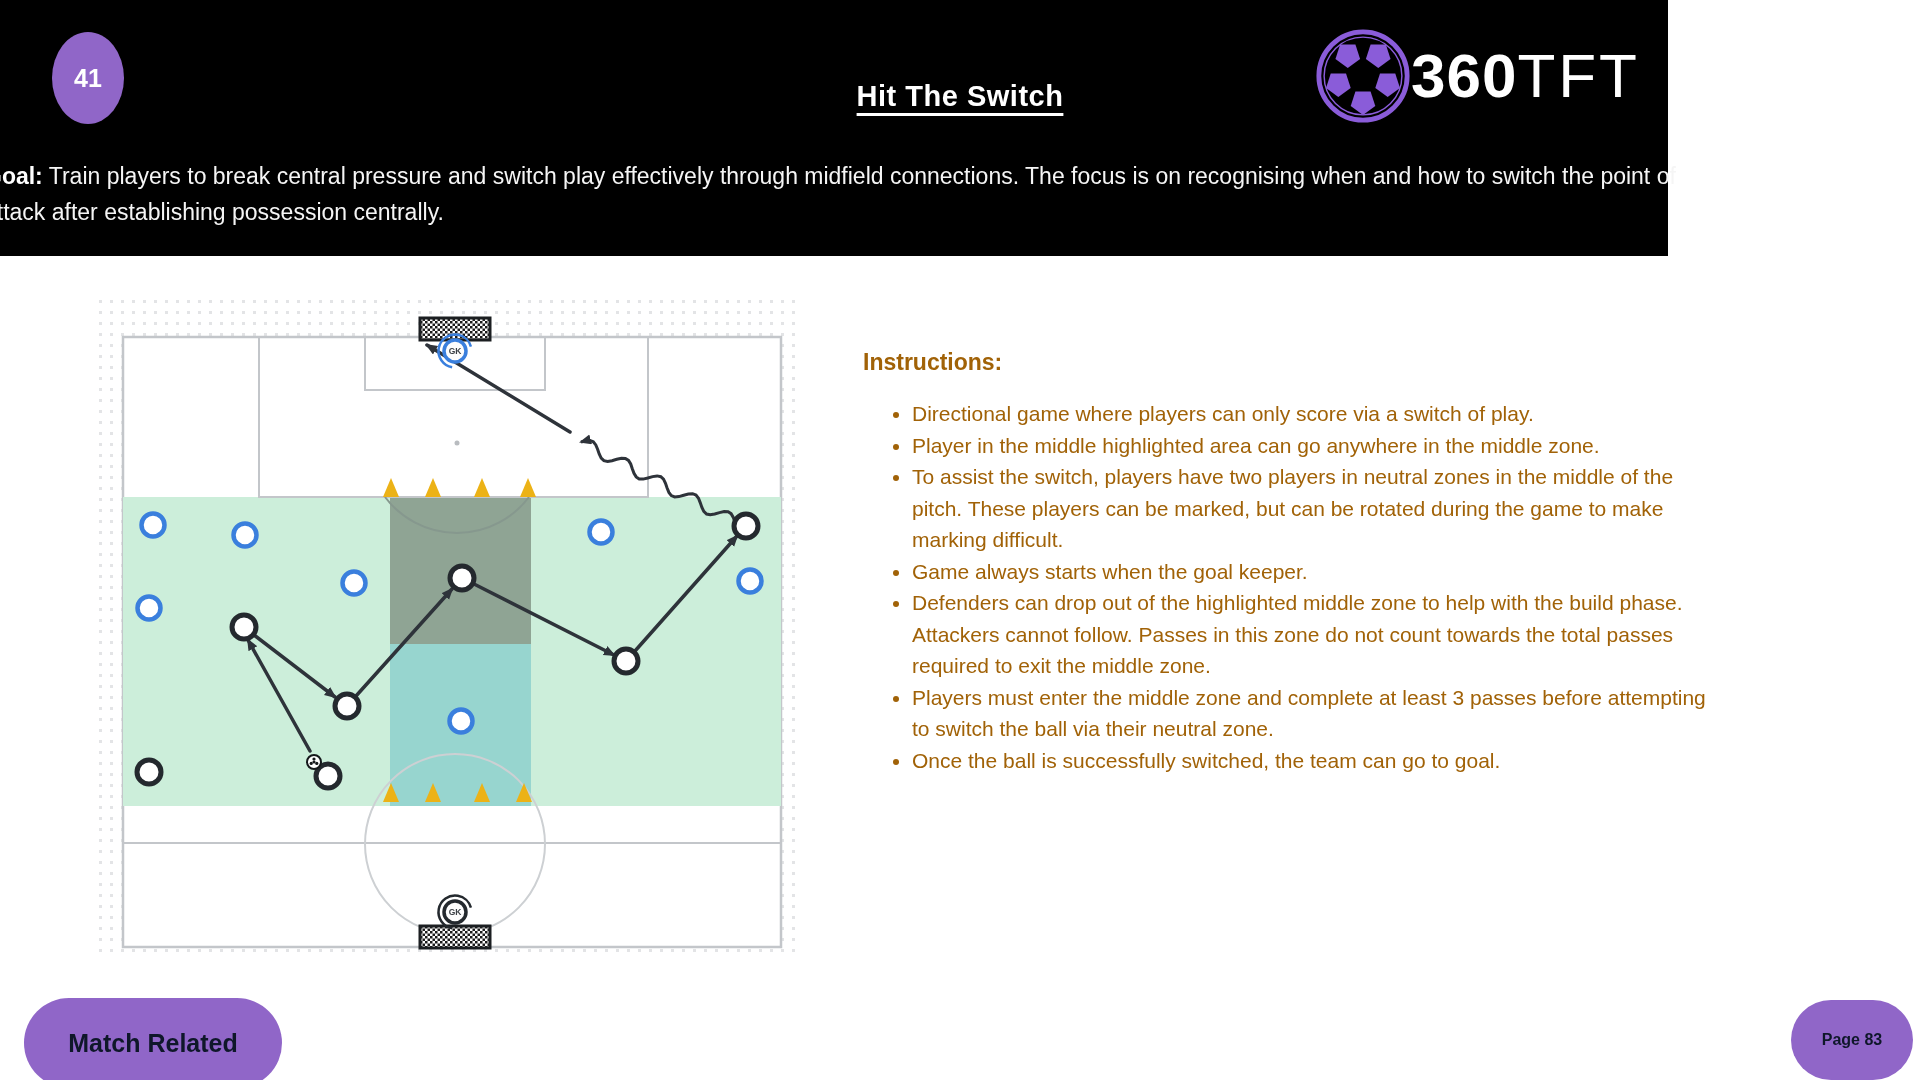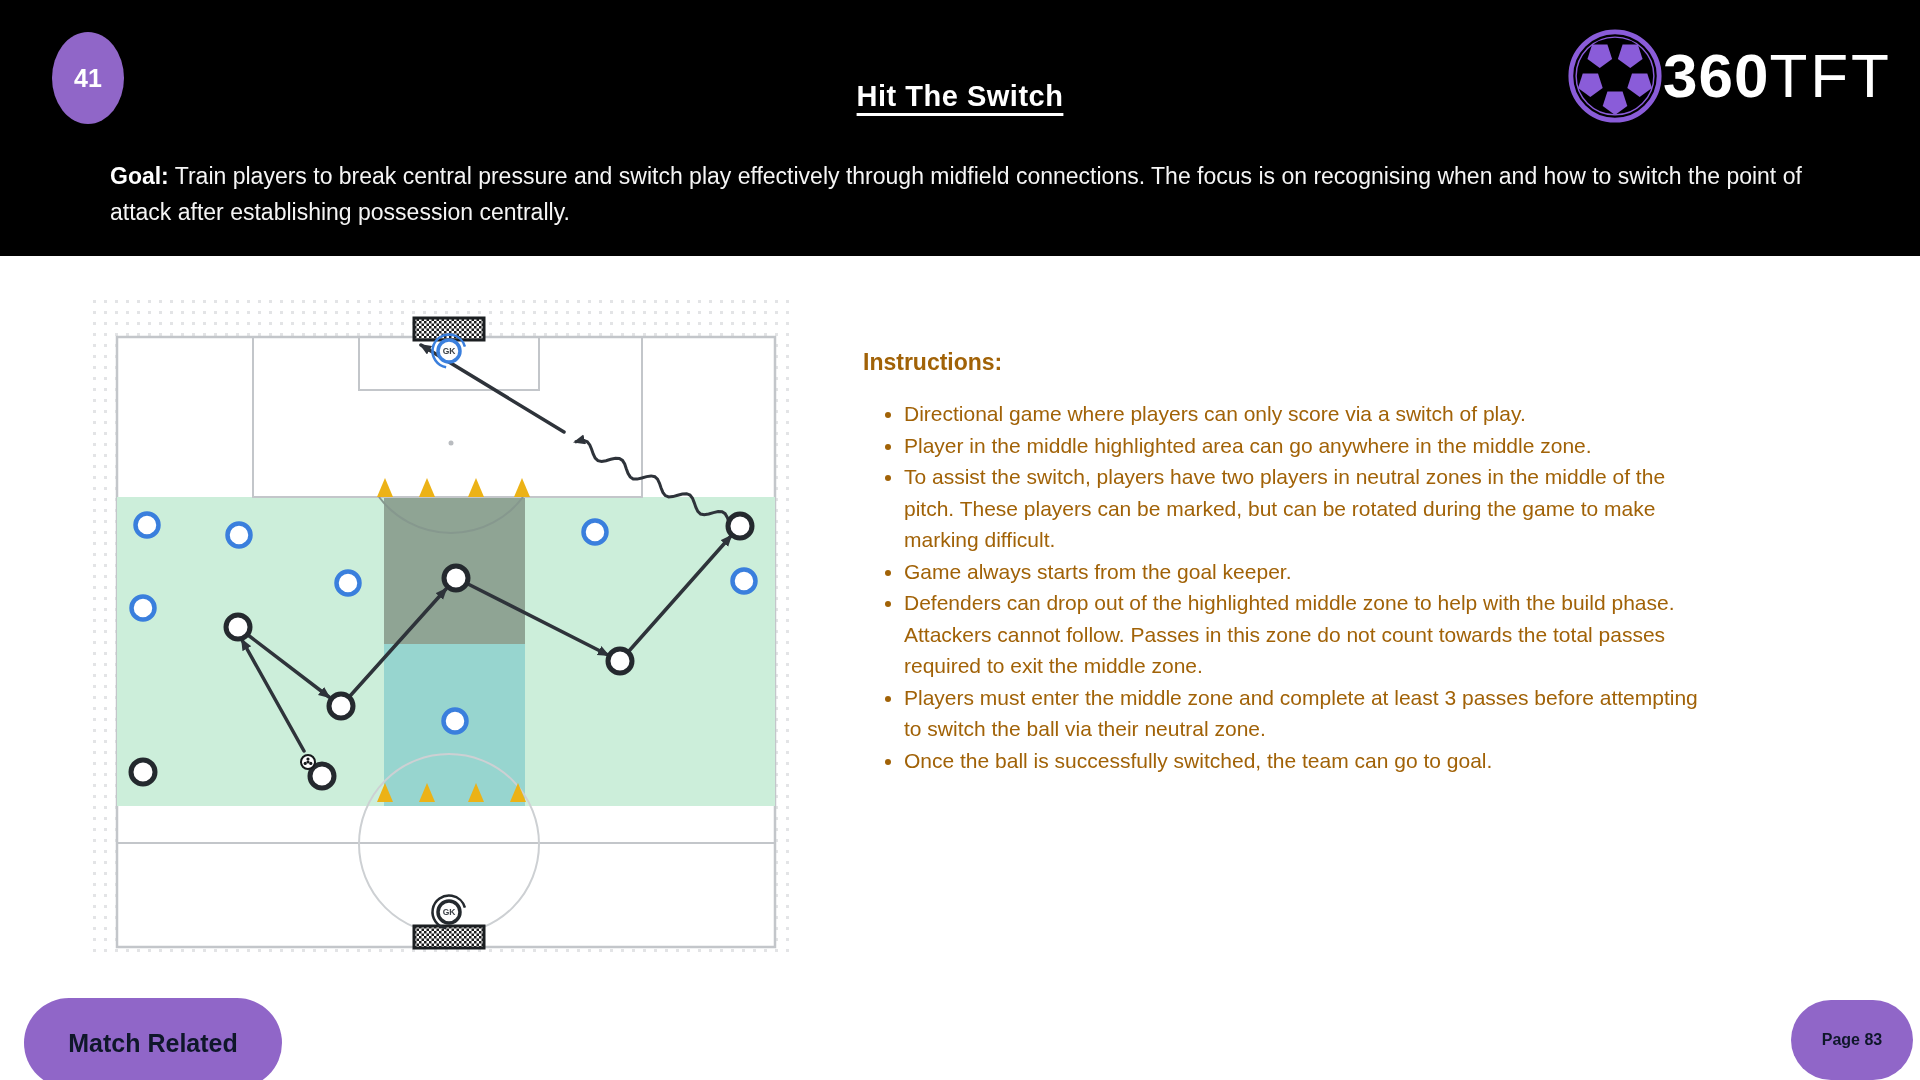--- a/index.html
+++ b/index.html
@@ -1,41 +1,41 @@
 <!DOCTYPE html>
 <html style="--color-accent_purple: #9066c8; --color-logo_purple: #8a5cd9; --color-zone_green: #cceeda; --color-zone_dark: #8fa494; --color-zone_teal: #97d5cf; --color-cone_yellow: #ecb216; --color-team_blue: #3a7fdd; --color-team_black: #24292e; --color-pitch_line: #c3c6ca; --color-arc_line: #86988e; --color-arrow: #2e333a; --color-dot_gray: #e3e4e6;"><head>
 <meta charset="utf-8">
 <style>
   html,body{margin:0;padding:0;background:#fff;}
   .page{position:relative;width:1920px;height:1080px;background:#fff;overflow:hidden;
         font-family:"Liberation Sans",sans-serif;}
   
-  .header{position:absolute;left:0;top:0;width:1920px;height:256px;background:#000;}
+  .header{position:absolute;left:0;top:0;width:1668px;height:256px;background:#000;}
   .badge{position:absolute;left:52px;top:32px;width:72px;height:92px;border-radius:50%;
          background:var(--color-accent_purple,#9066c8);color:#fff;font-weight:bold;font-size:25px;
          display:flex;align-items:center;justify-content:center;}
   .title{position:absolute;left:0;top:80px;width:1920px;margin:0;text-align:center;color:#fff;
          font-size:29px;font-weight:bold;text-decoration:underline;
          text-decoration-thickness:3px;text-underline-offset:7px;letter-spacing:.5px;}
   .goal{position:absolute;left:50%;top:158px;transform:translateX(-50%);width:1700px;margin:0;
         text-align:left;color:#f5f5f5;font-size:23px;line-height:36px;}
   .goal b{color:#fff;}
   .logo{position:absolute;right:28px;top:24px;height:104px;display:flex;align-items:center;}
   .logo-text{color:#fff;font-size:62px;line-height:1;display:flex;align-items:baseline;}
   .l360{font-weight:bold;letter-spacing:1px;}
   .ltft{font-weight:normal;letter-spacing:3px;}
   
-  .diagram{position:absolute;left:89px;top:296px;width:705px;height:662px;
+  .diagram{position:absolute;left:95px;top:296px;width:705px;height:662px;
            background-image:radial-gradient(circle,var(--color-dot_gray,#e3e4e6) 1.7px,transparent 1.8px);
            background-size:11px 11px;}
   .diagram svg{position:absolute;left:0;top:0;}
   
   .instructions{position:absolute;left:863px;top:349px;width:858px;color:#a16207;}
   .instructions h2{margin:0 0 22px 0;font-size:23px;font-weight:bold;}
-  .instructions ul{margin:0;padding:0 0 0 41px;}
+  .instructions ul{margin:8px;padding:0 0 0 41px;}
   .instructions li{font-size:21px;line-height:31.5px;}
   
   .pill{position:absolute;background:var(--color-accent_purple,#9066c8);color:#0f172a;font-weight:bold;
         display:flex;align-items:center;justify-content:center;border-radius:45px;margin-top:20px;}
   .pill-left{left:24px;top:978px;width:258px;height:90px;font-size:25px;}
   .pill-right{left:1791px;top:980px;width:122px;height:80px;font-size:16px;}
 </style>
 </head>
 <body>
 
@@ -134,21 +134,21 @@
         </g>
       </svg>
   </div>
 
   <section class="instructions">
     <h2>Instructions:</h2>
     <ul id="bullet-list">
         <li>Directional game where players can only score via a switch of play.</li>
         <li>Player in the middle highlighted area can go anywhere in the middle zone.</li>
         <li>To assist the switch, players have two players in neutral zones in the middle of the pitch.  These players can be marked, but can be rotated during the game to make marking difficult.</li>
-        <li>Game always starts from the goal keeper.</li>
+        <li>Game always starts when the goal keeper.</li>
         <li>Defenders can drop out of the highlighted middle zone to help with the build phase.  Attackers cannot follow.  Passes in this zone do not count towards the total passes required to exit the middle zone.</li>
         <li>Players must enter the middle zone and complete at least 3 passes before attempting to switch the ball via their neutral zone.</li>
         <li>Once the ball is successfully switched, the team can go to goal.</li>
       </ul>
   </section>
 
   <div class="pill pill-left">Match Related</div>
   <div class="pill pill-right">Page 83</div>
 
 </div>

